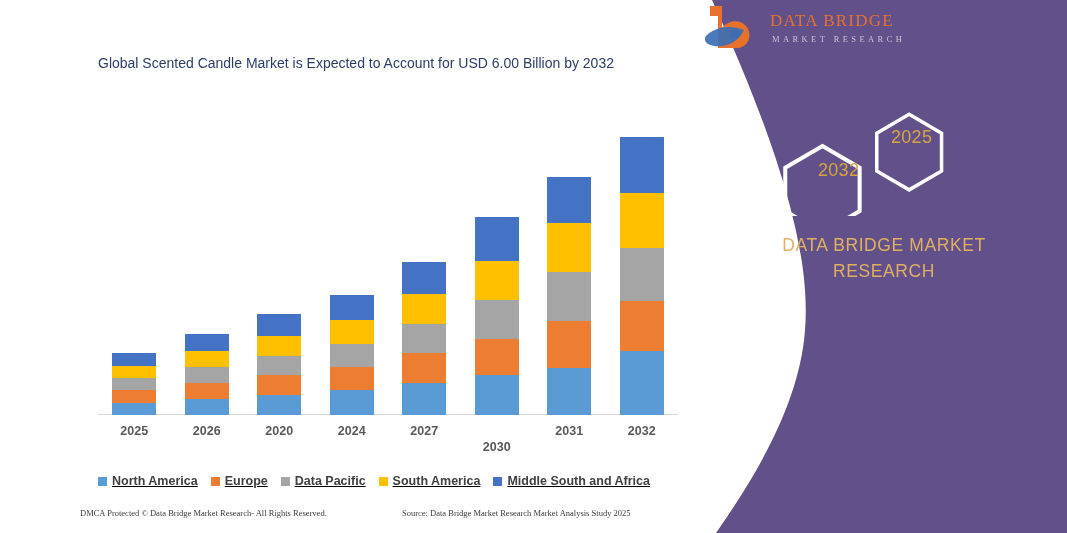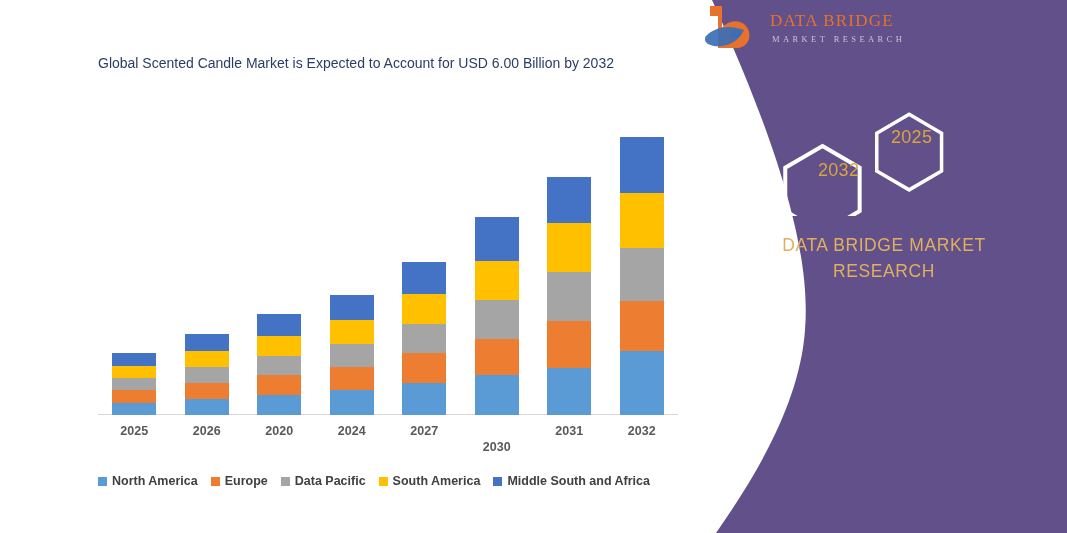--- a/index.html
+++ b/index.html
@@ -63,21 +63,21 @@
     position:absolute;left:98px;top:424px;width:580px;height:20px;
   }
   .xlabel{
     position:absolute;width:70px;text-align:center;
     font-size:12.5px;font-weight:bold;color:#595959;
   }
 
   
   .legend{
     position:absolute;left:98px;top:472px;width:600px;height:18px;
-    display:flex;align-items:center;justify-content:flex-start;gap:13px;
+    display:flex;align-items:center;justify-content:flex-start;gap:13px;text-decoration:underline;
   }
   .legend-item{display:flex;align-items:center;gap:5px;}
   .legend-swatch{width:9px;height:9px;display:block;}
   .legend-text{font-size:12.5px;font-weight:bold;color:#404040;white-space:nowrap;}
 
   
   .footer{
     position:absolute;left:80px;top:508px;width:600px;height:16px;
     font-family:"Liberation Serif", serif;
     font-size:8.5px;color:#3a3a3a;
@@ -180,20 +180,24 @@
         <div class="legend-item">
           <span class="legend-swatch" style="background: rgb(255, 192, 0);"></span>
           <span class="legend-text">South America</span>
         </div>
         <div class="legend-item">
           <span class="legend-swatch" style="background: rgb(68, 114, 196);"></span>
           <span class="legend-text">Middle South and Africa</span>
         </div>
       </div>
 
+    <div class="footer">
+      <span class="footer-left">DMCA Protected © Data Bridge Market Research- All Rights Reserved.</span>
+      <span class="footer-right">Source: Data Bridge Market Research  Market Analysis Study 2025</span>
+    </div>
   </div>
 
   <div class="purple-panel">
     <svg width="367" height="533" viewBox="0 0 367 533">
       <path id="panel-path" d="M 12,0 L 367,0 L 367,533 L 16,533 C 60,470 100,400 105,330 C 110,268 92,175 12,0 Z" fill="#61508A"></path>
     </svg>
 
     <div class="panel-content">
 
       <div class="hexes">

